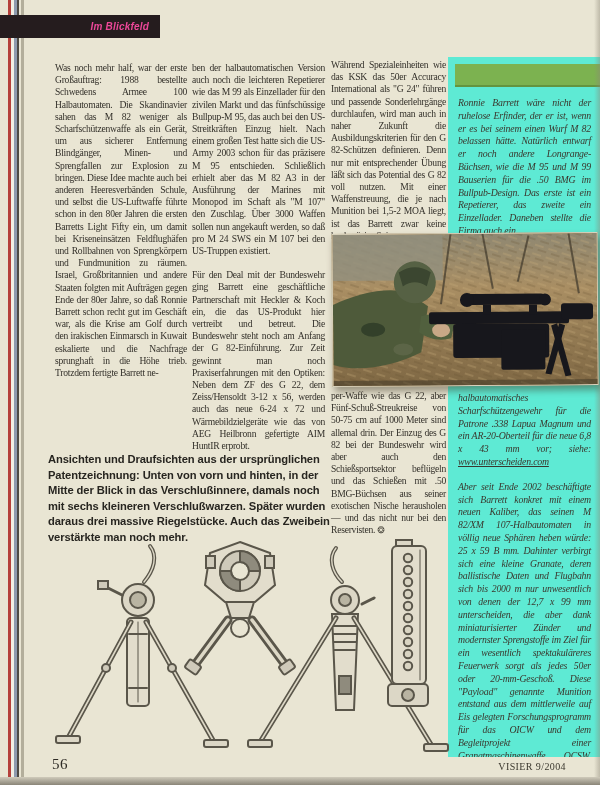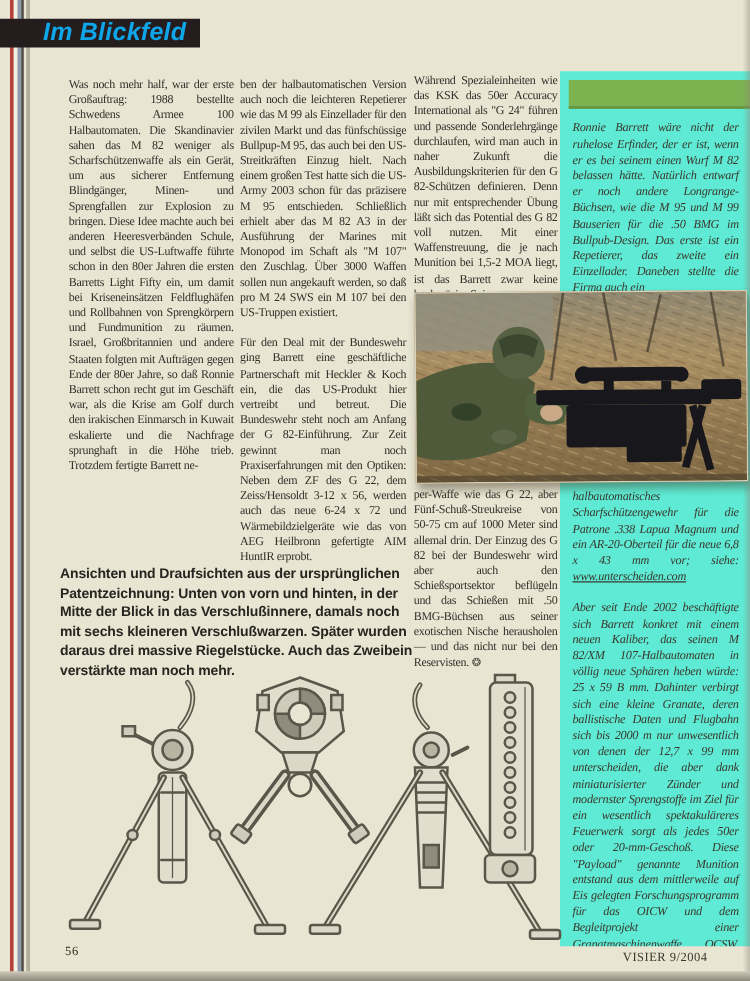--- a/index.html
+++ b/index.html
@@ -20,21 +20,21 @@
 
   
   .banner {
     position:absolute; left:0; top:15px; width:160px; height:23px;
     background:#251c1e; display:flex; align-items:center; justify-content:flex-end;
     padding-right:11px; z-index:5;
   }
   .banner span {
     font-family:"Liberation Sans", sans-serif;
     font-weight:bold; font-style:italic;
-    font-size:20px; color:#0ea5e9; letter-spacing:0.2px;
+    font-size:10px; color:#ec4899; letter-spacing:0.2px;
   }
 
   
   .col {
     position:absolute;
     font-size:9.6px; line-height:12.2px;
     letter-spacing:-0.25px;
     text-align:justify;
     color:#33302a;
     hyphens:auto;
@@ -81,21 +81,21 @@
     background:#a08459; overflow:hidden; z-index:6;
     border:1px solid #d8d2bd;
   }
 
   
   .drawings { position:absolute; left:40px; top:538px; width:420px; height:232px; }
 
   
   .pagenum {
     position:absolute; left:52px; top:756px;
-    font-size:10px; color:#2e2b25; letter-spacing:0.5px;
+    font-size:15px; color:#2e2b25; letter-spacing:0.5px;
   }
   .issue {
     position:absolute; left:446px; top:761px; width:120px; text-align:right;
     font-size:10px; color:#3b382e; letter-spacing:0.4px;
   }
 
   
   .edge-bottom { position:absolute; left:0; right:0; bottom:0; height:8px;
     background:linear-gradient(#cfcaba, #8a8578); }
   .edge-right { position:absolute; top:0; bottom:0; right:0; width:6px;

